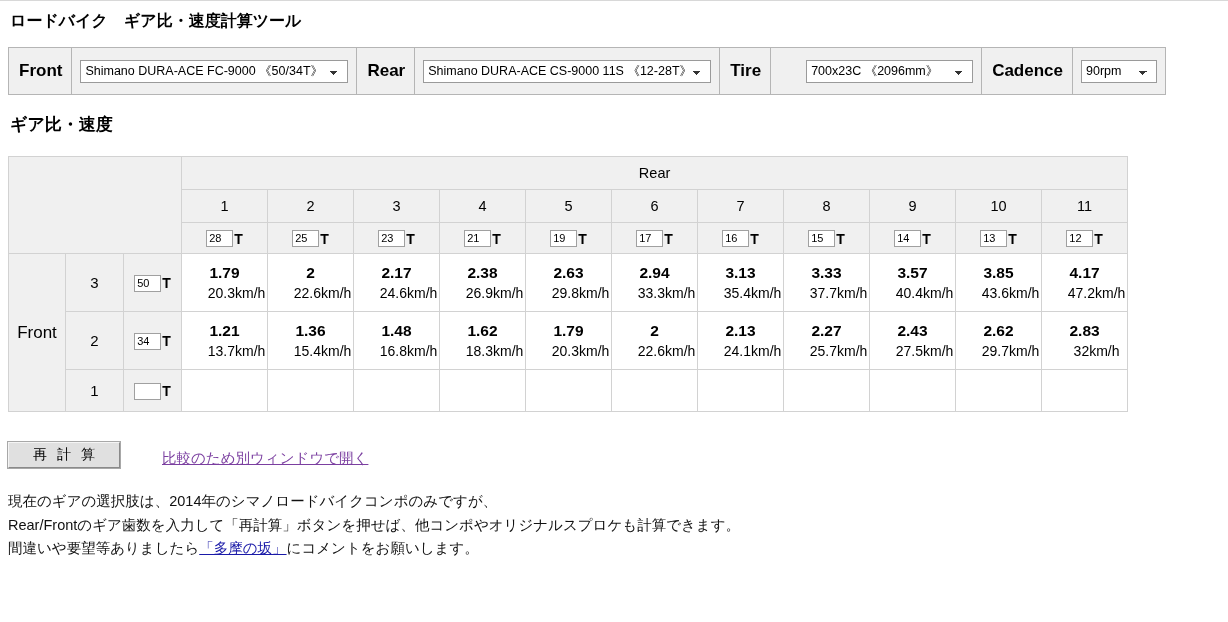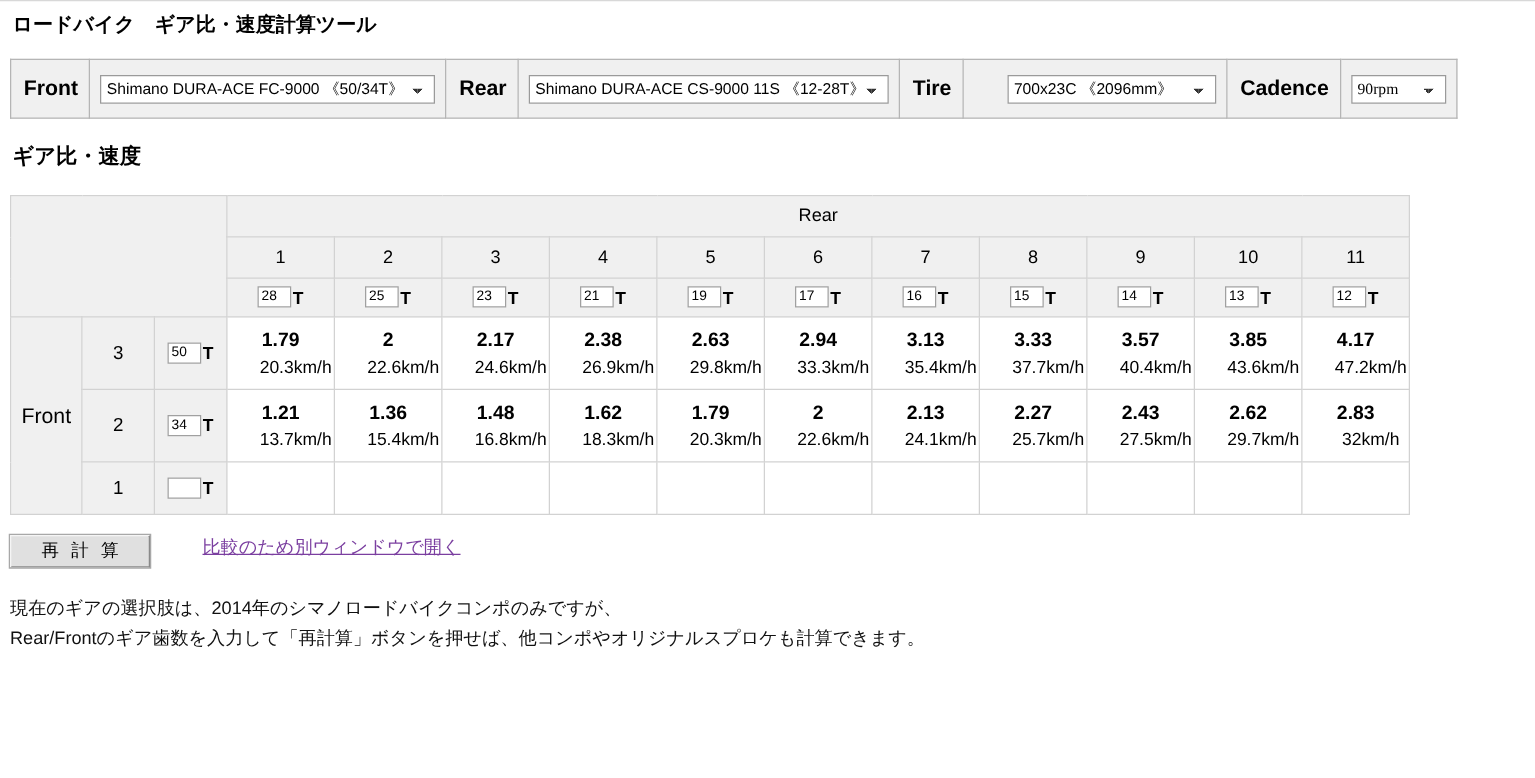--- a/index.html
+++ b/index.html
@@ -70,21 +70,21 @@
       linear-gradient(135deg, #333 50%, transparent 50%);
     background-position:
       calc(100% - 13px) 10px,
       calc(100% - 9px) 10px;
     background-size: 4px 4px, 4px 4px;
     background-repeat: no-repeat;
   }
   select.w-front { width: 268px; }
   select.w-rear  { width: 288px; }
   select.w-tire  { width: 167px; margin-left: 27px; }
-  select.w-cad   { width:  76px; font-family: Liberation Serif, serif; }
+  select.w-cad   { width:  76px; }
 
   
   .section-title {
     font-size: 17px;
     font-weight: bold;
     margin: 18px 0 0 2px;
   }
 
   
   .gear-table {
@@ -172,23 +172,23 @@
   .speed {
     font-size: 14px;
     font-weight: normal;
     line-height: 1.3;
     white-space: nowrap;
     padding-left: 24px;
   }
 
   
   .action-row {
-    margin-top: 16px;
+    margin-top: 30px;
     display: flex;
-    align-items: flex-start;
+    align-items: flex-end;
   }
   .recalc-btn {
     font-family: "Liberation Sans", "DejaVu Sans", sans-serif;
     font-size: 14px;
     color: #000;
     background: #e0e0e0;
     border-top: 1px solid #f5f5f5;
     border-left: 1px solid #f5f5f5;
     border-right: 1px solid #8a8a8a;
     border-bottom: 1px solid #8a8a8a;
@@ -452,15 +452,16 @@
   </table>
 
   <div class="action-row">
     <button class="recalc-btn">再 計 算</button>
     <a class="open-window-link">比較のため別ウィンドウで開く</a>
   </div>
 
   <div class="notes">
     <div class="line">現在のギアの選択肢は、2014年のシマノロードバイクコンポのみですが、</div>
     <div class="line">Rear/Frontのギア歯数を入力して「再計算」ボタンを押せば、他コンポやオリジナルスプロケも計算できます。</div>
+    <div class="line"><span>間違いや要望等ありましたら</span><a class="inline-link">「多摩の坂」</a><span>にコメントをお願いします。</span></div>
   </div>
 
 </div>
 
 </body></html>

